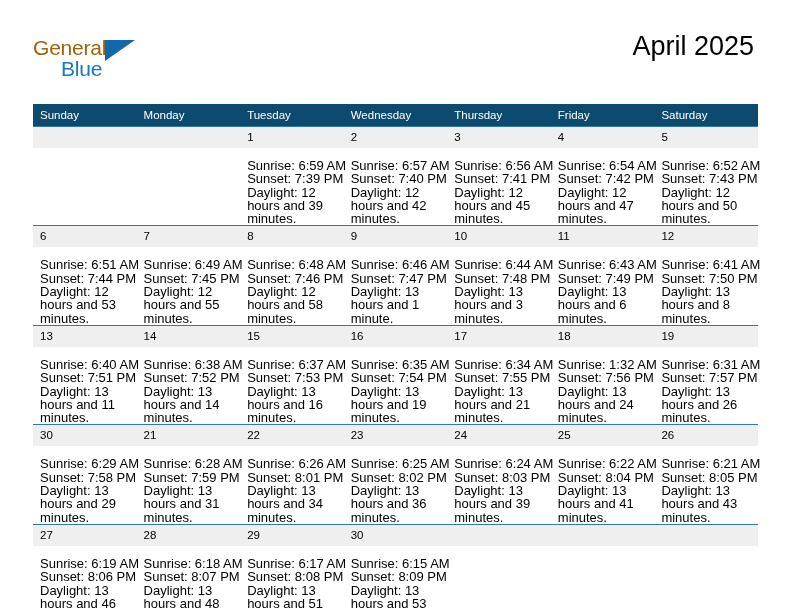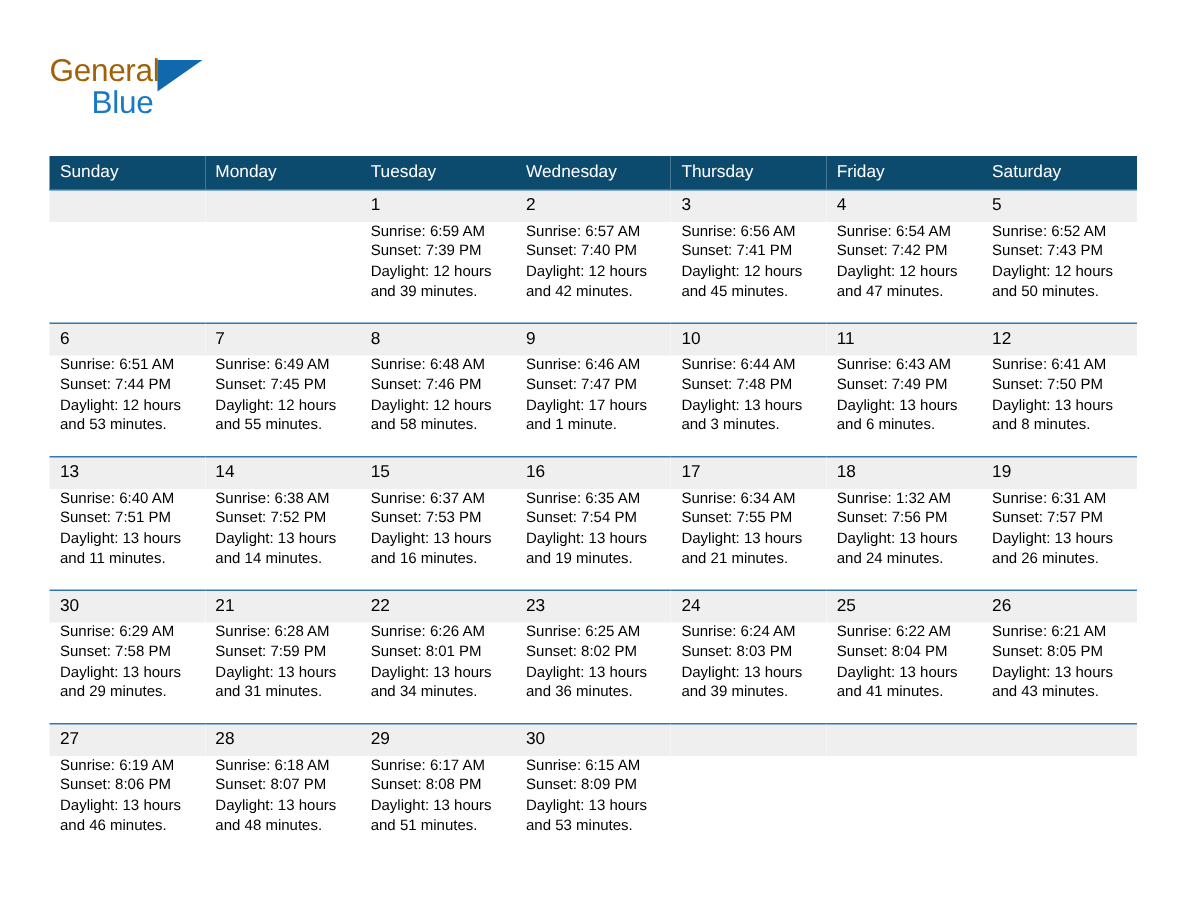--- a/index.html
+++ b/index.html
@@ -114,40 +114,41 @@
     line-height: 14px;
     padding: 3px 0 4px 7px;
     color: #000;
     min-height: 21px;
   }
   .daynum.empty {
     color: transparent;
   }
 
   .dayinfo {
-    padding: 0 5px 0 7px;
-    font-size: 10px;
+    padding: 11px 5px 0 7px;
+    font-size: 13px;
     line-height: 13.3px;
     color: #000;
   }
   .dayinfo div { white-space: nowrap; }
   .dayinfo .daylight-line { white-space: normal; }
 </style>
 </head>
 <body>
 
 <div class="page-header">
 
   <div class="brand">
     <span class="brand-general">General</span>
     <span class="brand-tri"></span>
     <span class="brand-blue">Blue</span>
   </div>
 
   <div class="title-block">
+    <div class="cal-title">April 2025</div>
   </div>
 
 </div>
 
 <table class="calendar">
   <thead>
     <tr id="weekday-row">
         <th>Sunday</th>
         <th>Monday</th>
         <th>Tuesday</th>
@@ -229,21 +230,21 @@
             <div>Sunrise: 6:48 AM</div>
             <div>Sunset: 7:46 PM</div>
             <div class="daylight-line">Daylight: 12 hours and 58 minutes.</div>
           </div>
         </td>
         <td>
           <div class="daynum">9</div>
           <div class="dayinfo">
             <div>Sunrise: 6:46 AM</div>
             <div>Sunset: 7:47 PM</div>
-            <div class="daylight-line">Daylight: 17 hours and 1 minute.</div>
+            <div class="daylight-line">Daylight: 13 hours and 1 minute.</div>
           </div>
         </td>
         <td>
           <div class="daynum">10</div>
           <div class="dayinfo">
             <div>Sunrise: 6:44 AM</div>
             <div>Sunset: 7:48 PM</div>
             <div class="daylight-line">Daylight: 13 hours and 3 minutes.</div>
           </div>
         </td>

